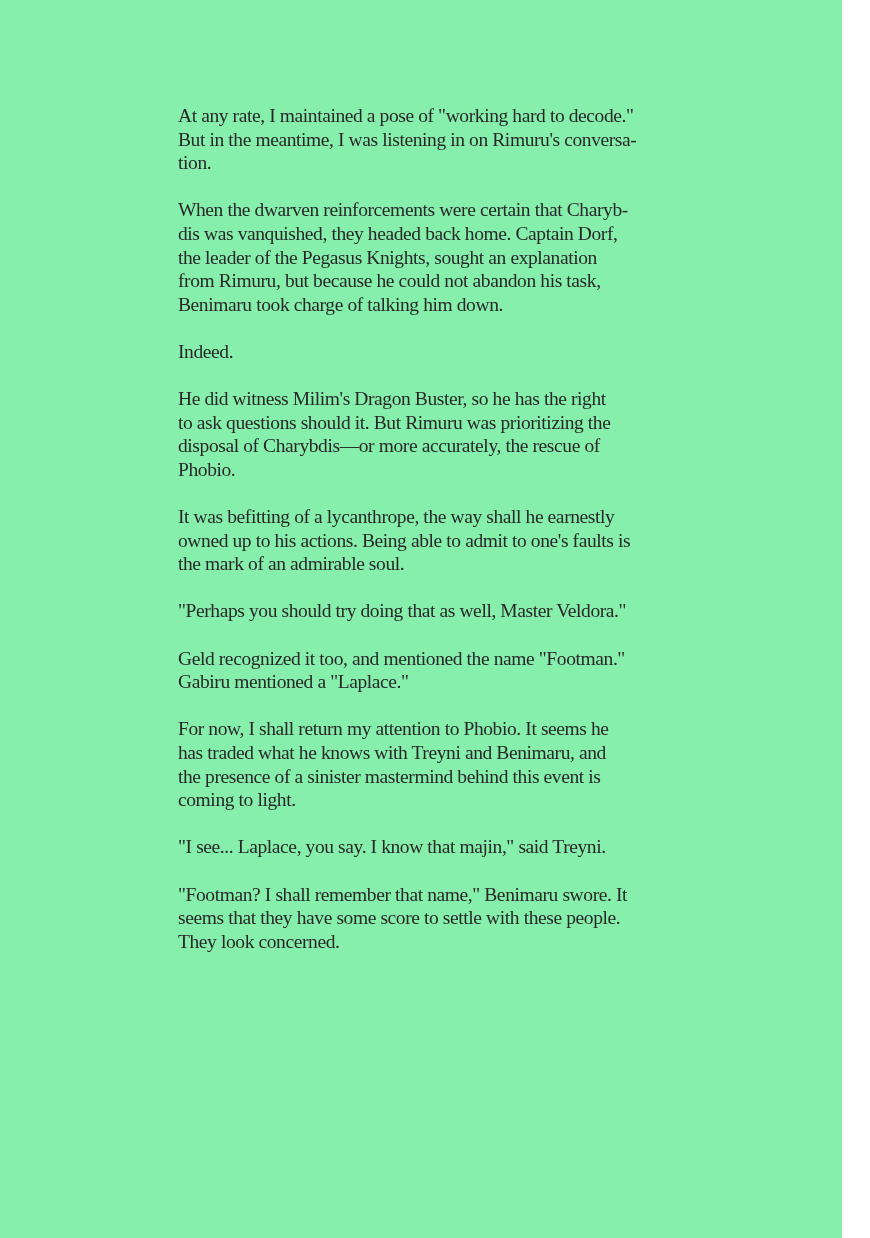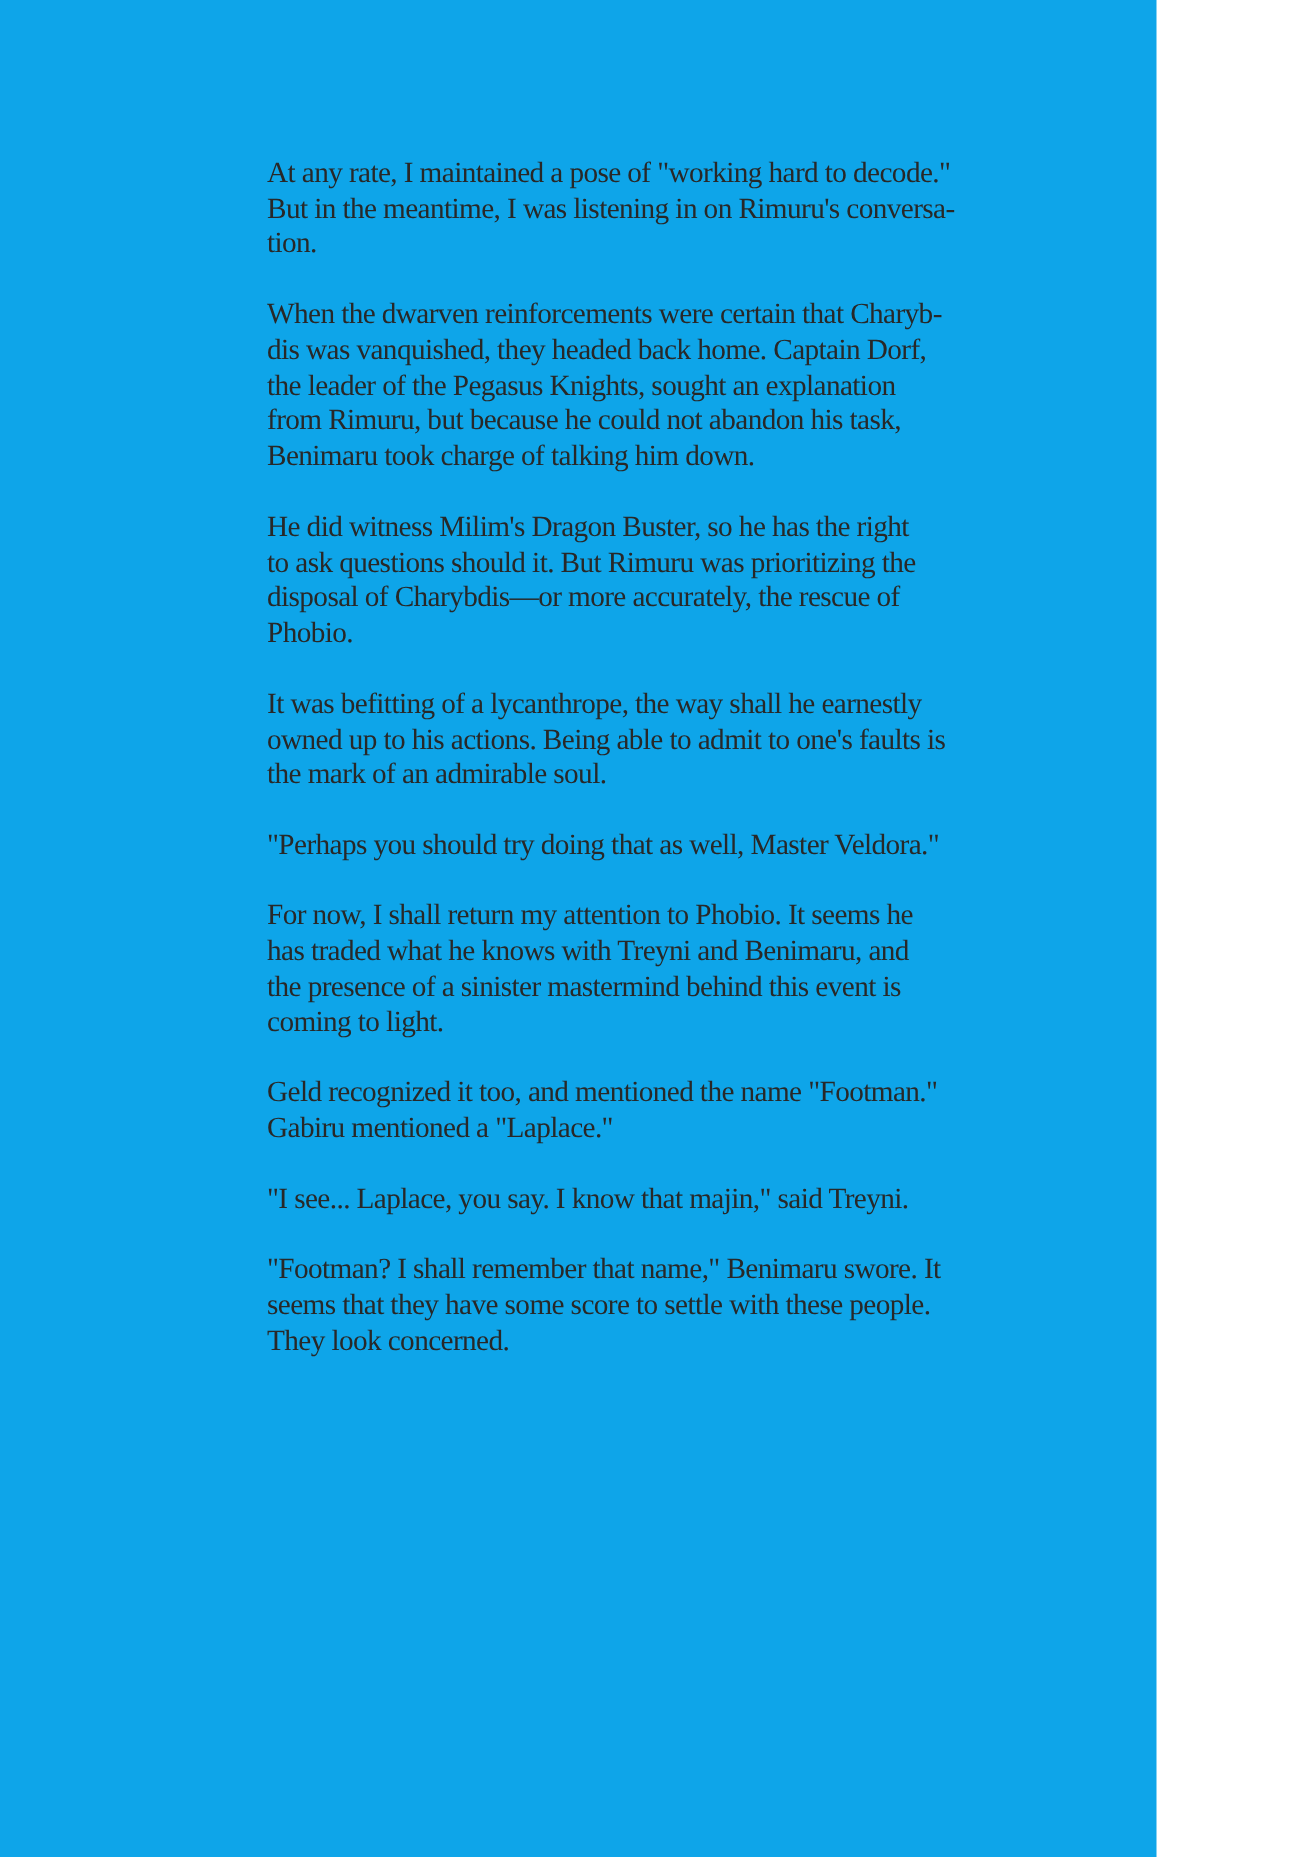--- a/index.html
+++ b/index.html
@@ -2,23 +2,23 @@
 <html><head>
 <meta charset="utf-8">
 <style>
   html, body {
     margin: 0;
     padding: 0;
     background: #ffffff;
   }
   .page {
     position: relative;
-    width: 771px;
+    width: 842px;
     height: 1238px;
-    background: #0ea5e9;
+    background: #86efac;
     overflow: hidden;
   }
   .text-block {
     position: absolute;
     left: 178px;
     top: 104px;
     width: 545px;
     font-family: "Liberation Serif", "DejaVu Serif", serif;
     font-size: 19.5px;
     line-height: 23.6px;
@@ -40,32 +40,33 @@
 <div class="page">
   <div class="text-block">
     <p>At any rate, I maintained a pose of "working hard to decode."
 But in the meantime, I was listening in on Rimuru's conversa-
 tion.</p>
     <p>When the dwarven reinforcements were certain that Charyb-
 dis was vanquished, they headed back home. Captain Dorf,
 the leader of the Pegasus Knights, sought an explanation
 from Rimuru, but because he could not abandon his task,
 Benimaru took charge of talking him down.</p>
+    <p>Indeed.</p>
     <p>He did witness Milim's Dragon Buster, so he has the right
 to ask questions should it. But Rimuru was prioritizing the
 disposal of Charybdis—or more accurately, the rescue of
 Phobio.</p>
     <p>It was befitting of a lycanthrope, the way shall he earnestly
 owned up to his actions. Being able to admit to one's faults is
 the mark of an admirable soul.</p>
     <p>"Perhaps you should try doing that as well, Master Veldora."</p>
+    <p>Geld recognized it too, and mentioned the name "Footman."
+Gabiru mentioned a "Laplace."</p>
     <p>For now, I shall return my attention to Phobio. It seems he
 has traded what he knows with Treyni and Benimaru, and
 the presence of a sinister mastermind behind this event is
 coming to light.</p>
-    <p>Geld recognized it too, and mentioned the name "Footman."
-Gabiru mentioned a "Laplace."</p>
     <p>"I see... Laplace, you say. I know that majin," said Treyni.</p>
     <p>"Footman? I shall remember that name," Benimaru swore. It
 seems that they have some score to settle with these people.
 They look concerned.</p>
   </div>
 </div>
 
 </body></html>

